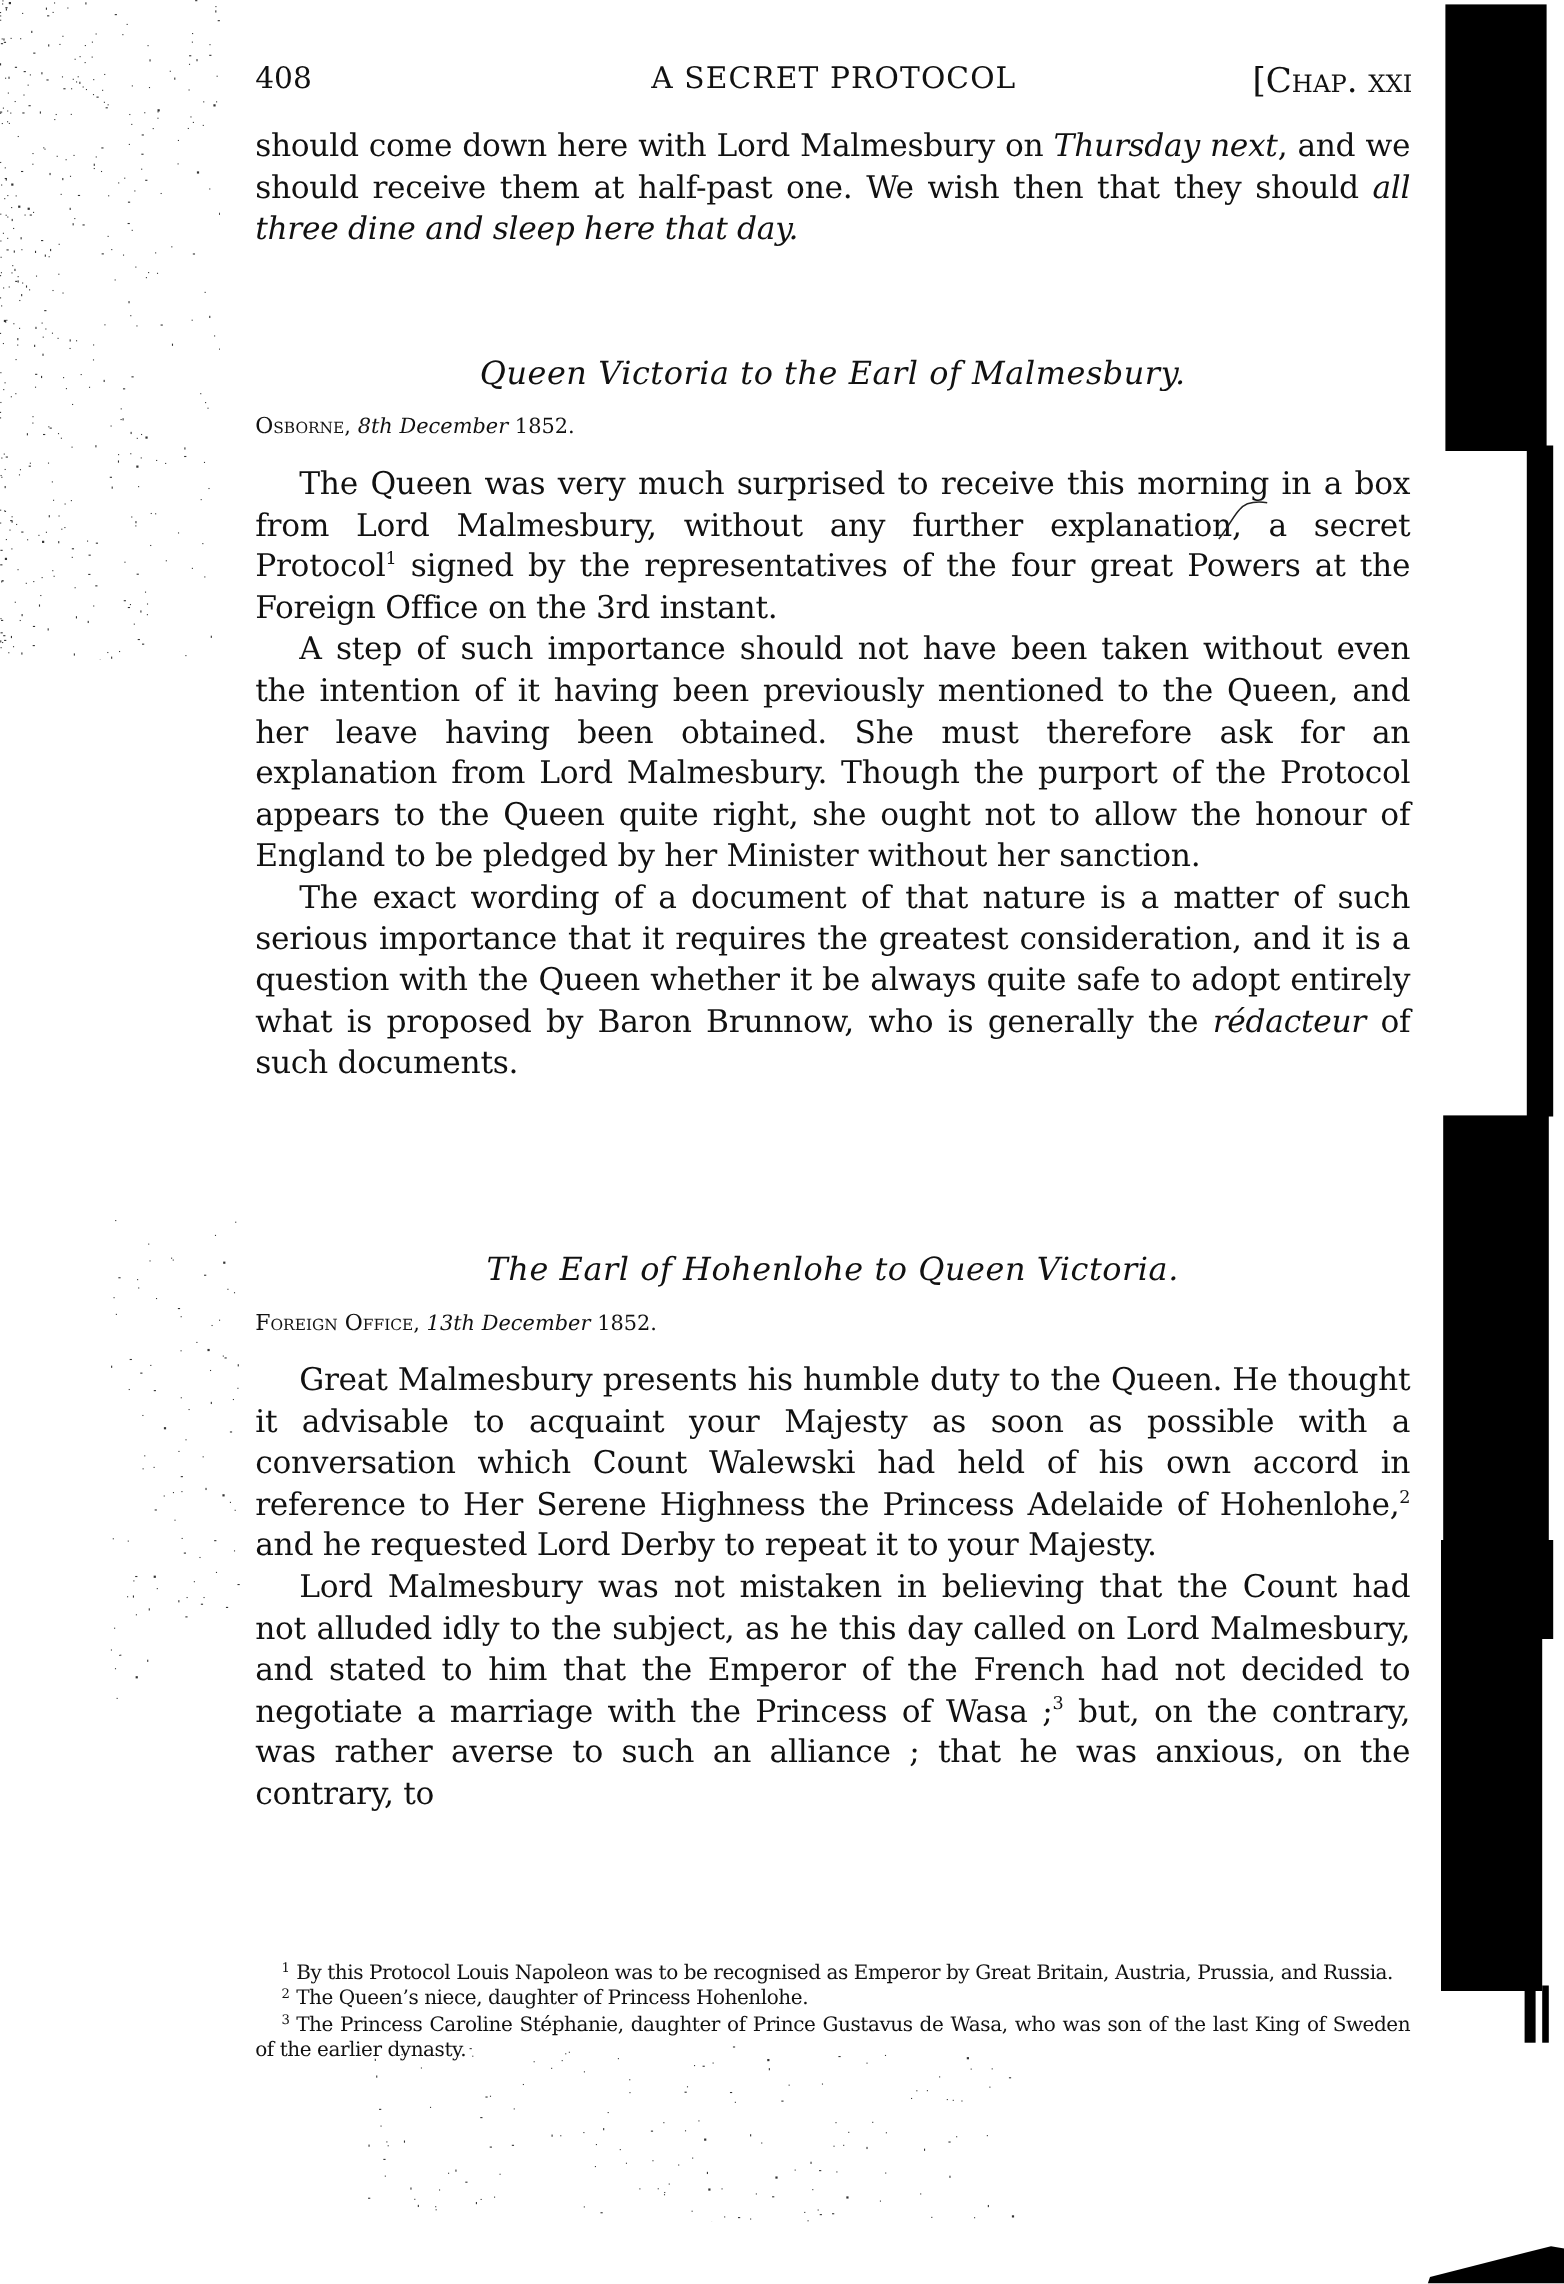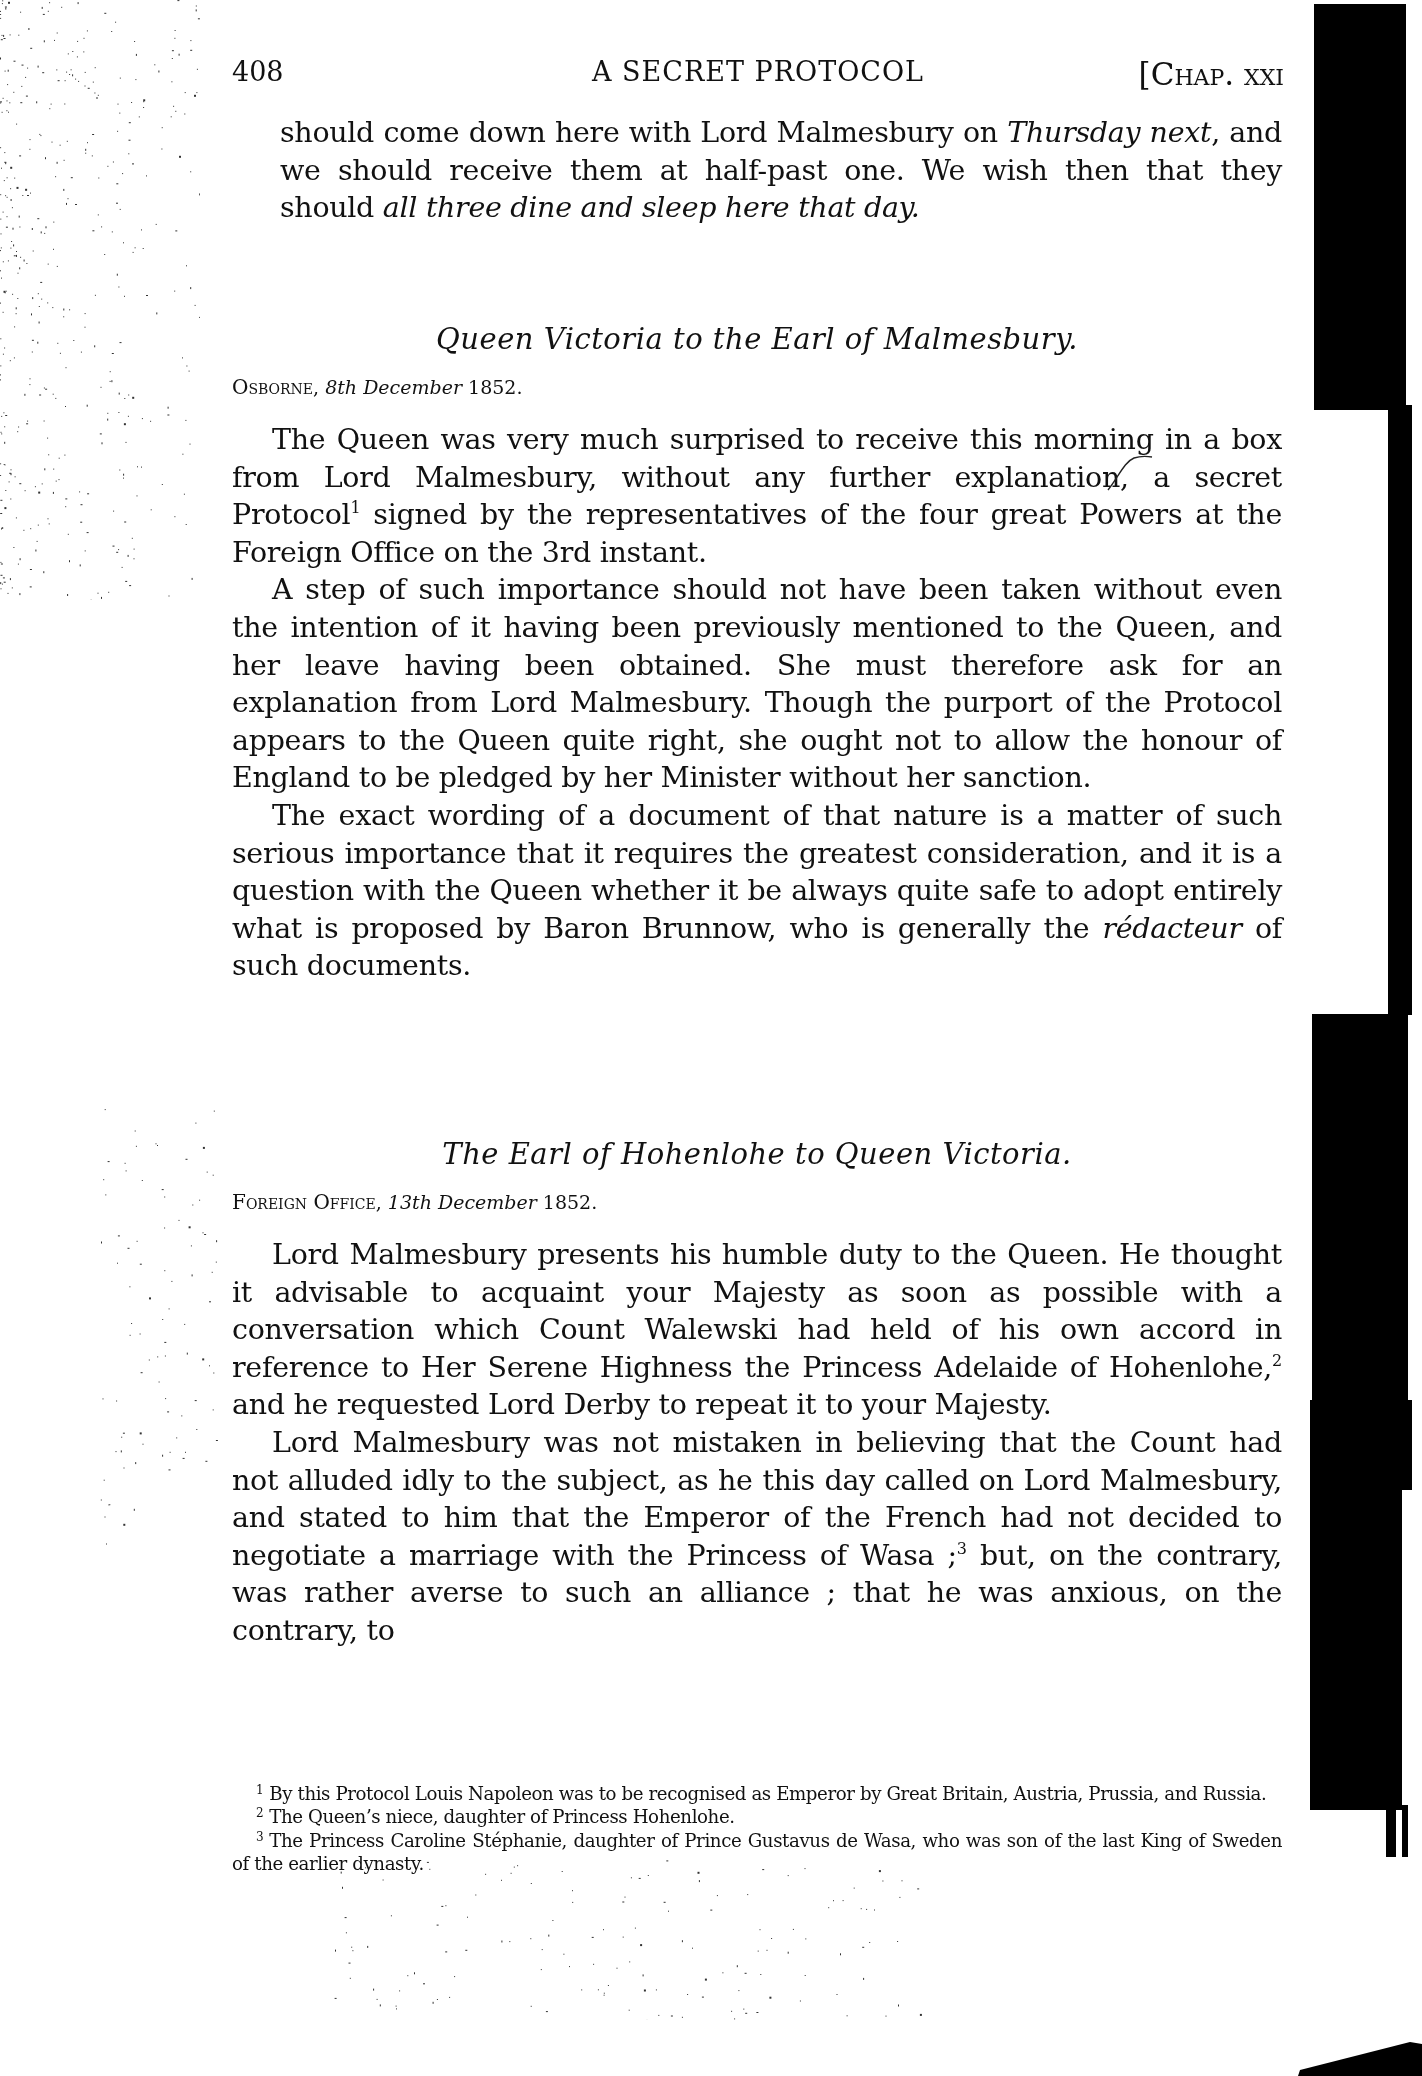--- a/index.html
+++ b/index.html
@@ -9,21 +9,21 @@
   
   .running-header { position: absolute; left: 232px; top: 56px; width: 1052px; height: 36px; font-family: "DejaVu Serif", serif; font-size: 27px; }
   .rh-page { position: absolute; left: 0; top: 0; }
   .rh-title { position: absolute; left: 0; right: 0; top: 0; text-align: center; letter-spacing: 1px; }
   .rh-chap { position: absolute; right: 0; top: 0; font-size: 31px; }
   .rh-chap .sc { font-variant: small-caps; }
 
   
   .col { position: absolute; left: 232px; width: 1050px; font-family: "DejaVu Serif", serif; font-size: 28.5px; line-height: 37.6px; text-align: justify; letter-spacing: -0.3px; }
   .col p { margin: 0; text-indent: 40px; }
-  .col p.noindent { text-indent: 0; margin-left: 48px; }
+  .col p.noindent { text-indent: 0; }
   .col em, .col i { font-style: italic; }
   .col sup { font-size: 16px; line-height: 0; vertical-align: 11px; }
 
   .heading { position: absolute; left: 232px; width: 1050px; text-align: center; font-family: "DejaVu Serif", serif; font-style: italic; font-size: 29px; letter-spacing: 0.5px; }
   .dateline { position: absolute; left: 232px; width: 1026px; text-align: left; font-family: "DejaVu Serif", serif; font-size: 19px; }
   .dateline .place { font-variant: small-caps; font-size: 20px; }
   .dateline .date-it { font-style: italic; }
 
   .footnotes { position: absolute; left: 232px; width: 1050px; font-family: "DejaVu Serif", serif; font-size: 18.2px; line-height: 23.4px; letter-spacing: -0.4px; text-align: justify; }
   .footnotes p { margin: 0; text-indent: 24px; }
@@ -61,21 +61,21 @@
 
   <svg class="pencil-mark" viewBox="0 0 60 40">
     <path d="M8 38 C 18 26, 24 10, 34 6 C 40 4, 46 4, 52 5" stroke="#222" stroke-width="1.4" fill="none"></path>
   </svg>
 
   <div class="heading" style="top:1137px;">The Earl of Hohenlohe to Queen Victoria.</div>
   <div class="dateline" style="top:1190px;">
     <span class="place">Foreign Office</span><span>, </span><span class="date-it">13th December</span> <span>1852.</span>
   </div>
   <div class="col" style="top:1236px;">
-    <p><span>Lord Malmesbury presents his humble duty to the Queen. He thought it advisable to acquaint your Majesty as soon as possible with a conversation which Count Walewski had held of his own accord in reference to Her Serene Highness the Princess Adelaide of Hohenlohe,</span><sup>2</sup><span> and he requested Lord Derby to repeat it to your Majesty.</span></p>
+    <p><span>Great Malmesbury presents his humble duty to the Queen. He thought it advisable to acquaint your Majesty as soon as possible with a conversation which Count Walewski had held of his own accord in reference to Her Serene Highness the Princess Adelaide of Hohenlohe,</span><sup>2</sup><span> and he requested Lord Derby to repeat it to your Majesty.</span></p>
     <p><span>Lord Malmesbury was not mistaken in believing that the Count had not alluded idly to the subject, as he this day called on Lord Malmesbury, and stated to him that the Emperor of the French had not decided to negotiate a marriage with the Princess of Wasa ;</span><sup>3</sup><span> but, on the contrary, was rather averse to such an alliance ;  that he was anxious, on the contrary, to</span></p>
   </div>
 
   <div class="footnotes" style="top:1782px;">
     <p><sup>1</sup><span>By this Protocol Louis Napoleon was to be recognised as Emperor by Great Britain, Austria, Prussia, and Russia.</span></p>
     <p><sup>2</sup><span>The Queen’s niece, daughter of Princess Hohenlohe.</span></p>
     <p><sup>3</sup><span>The Princess Caroline Stéphanie, daughter of Prince Gustavus de Wasa, who was son of the last King of Sweden of the earlier dynasty.</span></p>
   </div>
 
   <div class="edge-bar" style="left:1314px; top:4px; width:92px; height:406px;"></div>

